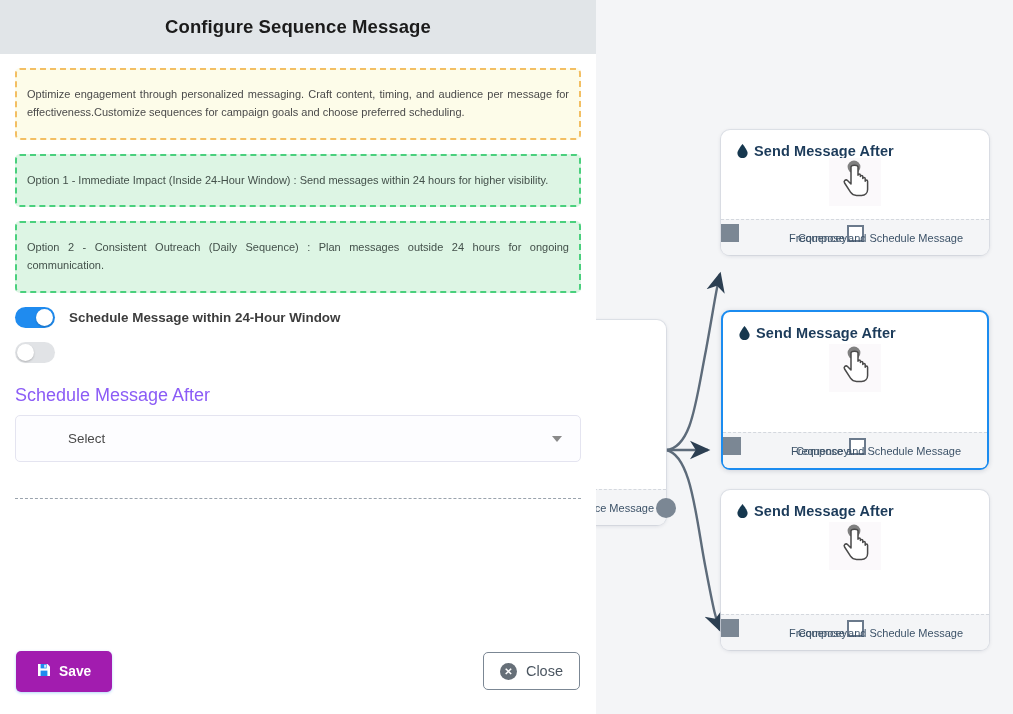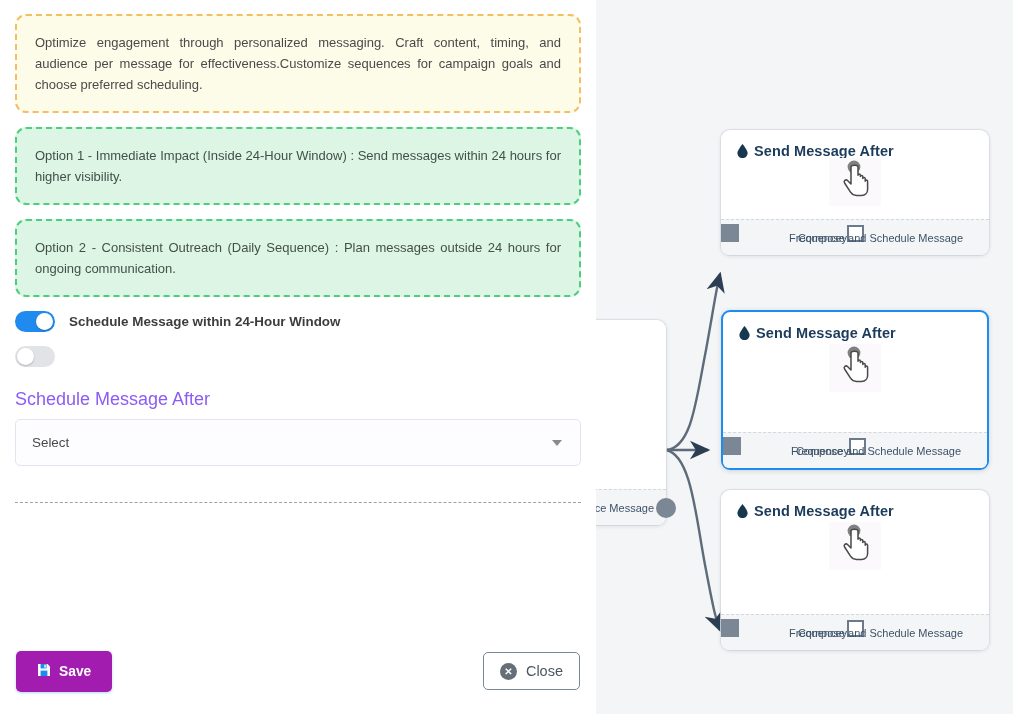--- a/index.html
+++ b/index.html
@@ -91,22 +91,22 @@
     height: 54px; background: #e1e5e8;
     display: flex; align-items: center; justify-content: center;
   }
   .dialog-title {
     font-size: 18.5px; font-weight: bold; color: #1b1b1b;
     letter-spacing: .1px;
   }
   .dialog-body { flex: 1; padding: 14px 15px 0 15px; }
 
   .callout {
-    border-radius: 11px; padding: 16px 18px;
-    font-size: 13px; line-height: 1.62; text-align: justify;
+    border-radius: 5px; padding: 16px 10px;
+    font-size: 11px; line-height: 1.62; text-align: justify;
   }
   .callout-info {
     border: 2px dashed #f3bf63; background: #fdfce9; color: #4a4a4a;
     margin-bottom: 14px;
   }
   .callout-opt {
     border: 2px dashed #4ad07d; background: #ddf5e4; color: #43504a;
     margin-bottom: 14px;
   }
 
@@ -131,21 +131,21 @@
 
   .field-label {
     font-size: 18px; color: #8b5cf6; font-weight: normal;
     margin: 22px 0 9px 0;
   }
   .select-box {
     height: 47px; border: 1px solid #e4e4f0; border-radius: 5px;
     background: #fdfdff; display: flex; align-items: center;
     padding: 0 16px; position: relative; cursor: pointer;
   }
-  .select-value { font-size: 13.4px; color: #4a4a4a; }
+  .select-value { font-size: 13.4px; color: #4a4a4a; margin-left: 36px; }
   .caret {
     position: absolute; right: 18px; top: 50%; margin-top: -3px;
     width: 0; height: 0;
     border-left: 5.5px solid transparent;
     border-right: 5.5px solid transparent;
     border-top: 6.5px solid #8a8a8a;
   }
 
   .dialog-divider {
     border-top: 1px dashed #9aa3ad; margin: 36px 0 0 0;
@@ -286,20 +286,23 @@
         <span class="port-in"></span>
         <span class="port-label-left">Frequencey</span>
         <span class="port-label-right">Compose and Schedule Message</span>
         <span class="port-out"></span>
       </div>
     </div>
   </div>
 
   <div class="dialog">
 
+    <div class="dialog-header">
+      <span class="dialog-title">Configure Sequence Message</span>
+    </div>
 
     <div class="dialog-body">
 
       <div class="callout callout-info">Optimize engagement through personalized messaging. Craft content, timing, and audience per message for effectiveness.Customize sequences for campaign goals and choose preferred scheduling.</div>
 
       <div class="callout callout-opt">Option 1 - Immediate Impact (Inside 24-Hour Window) : Send messages within 24 hours for higher visibility.</div>
 
       <div class="callout callout-opt">Option 2 - Consistent Outreach (Daily Sequence) : Plan messages outside 24 hours for ongoing communication.</div>
 
       <div class="toggle-row">

